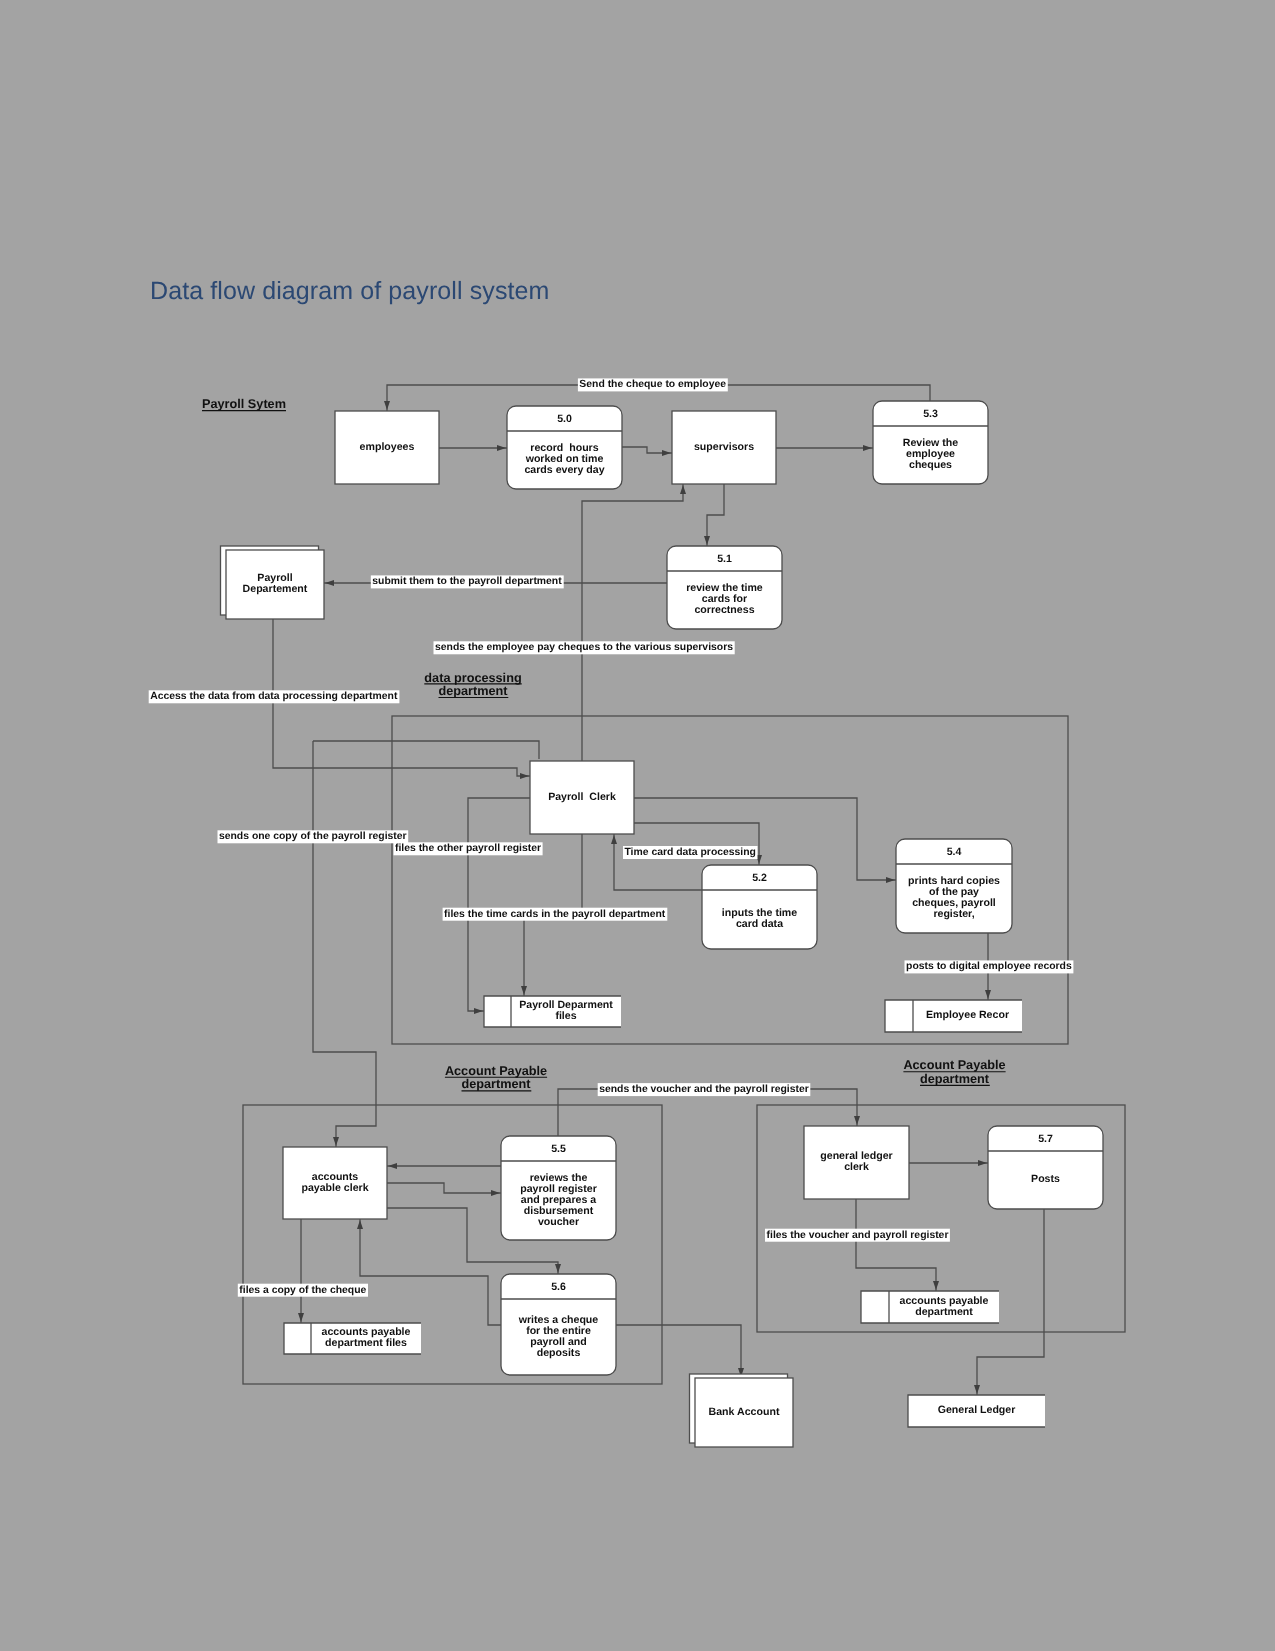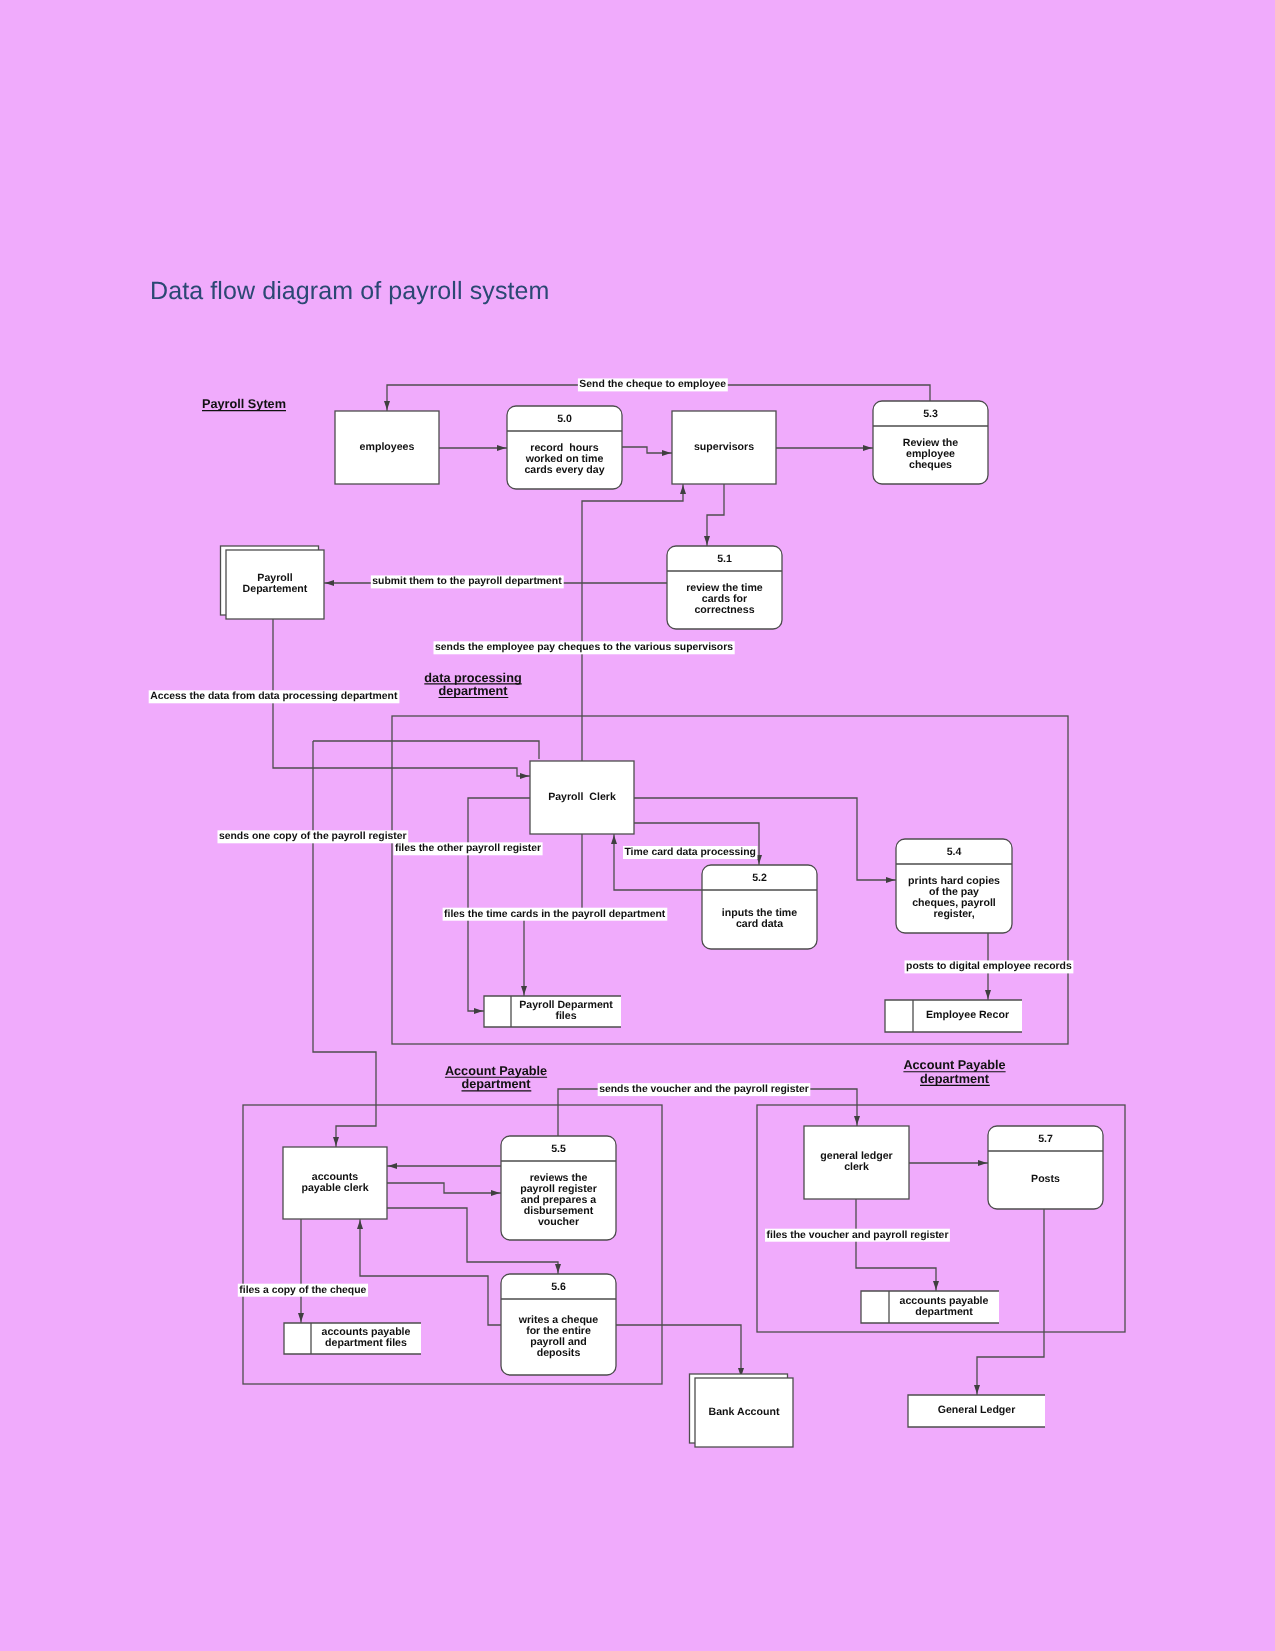--- a/index.html
+++ b/index.html
@@ -1,18 +1,18 @@
 <!DOCTYPE html>
 <html><head>
 <meta charset="utf-8">
 <style>
   html,body{margin:0;padding:0;background:#ffffff;}
   *{-webkit-font-smoothing:antialiased;text-rendering:geometricPrecision;}
   body{width:1275px;height:1651px;font-family:"Liberation Sans",sans-serif;}
-  #page{position:relative;width:1275px;height:1651px;overflow:hidden;background:#f0abfc;}
+  #page{position:relative;width:1275px;height:1651px;overflow:hidden;background:#a3a3a3;}
   #page-title{position:absolute;left:150px;top:277px;font-size:25px;line-height:29px;color:#2B4873;font-weight:400;white-space:nowrap;letter-spacing:0.1px;}
   svg#diagram{position:absolute;left:0;top:0;}
   svg text{font-family:"Liberation Sans",sans-serif;}
   .shape-text{font-size:10.6px;font-weight:bold;fill:#111111;text-anchor:middle;}
   .flow-label{font-size:10.4px;font-weight:bold;fill:#111111;text-anchor:middle;}
   .sec-label{font-size:12.7px;font-weight:bold;fill:#111111;text-anchor:middle;text-decoration-skip-ink:none;-webkit-text-decoration-skip:none;}
   .ln{stroke:#4d4d4d;stroke-width:1.3;fill:none;stroke-linecap:butt;stroke-linejoin:miter;}
   .box{stroke:#4d4d4d;stroke-width:1.3;fill:#ffffff;}
   .boxline{stroke:#4d4d4d;stroke-width:1.3;fill:none;}
   .lblbg{fill:#ffffff;}

